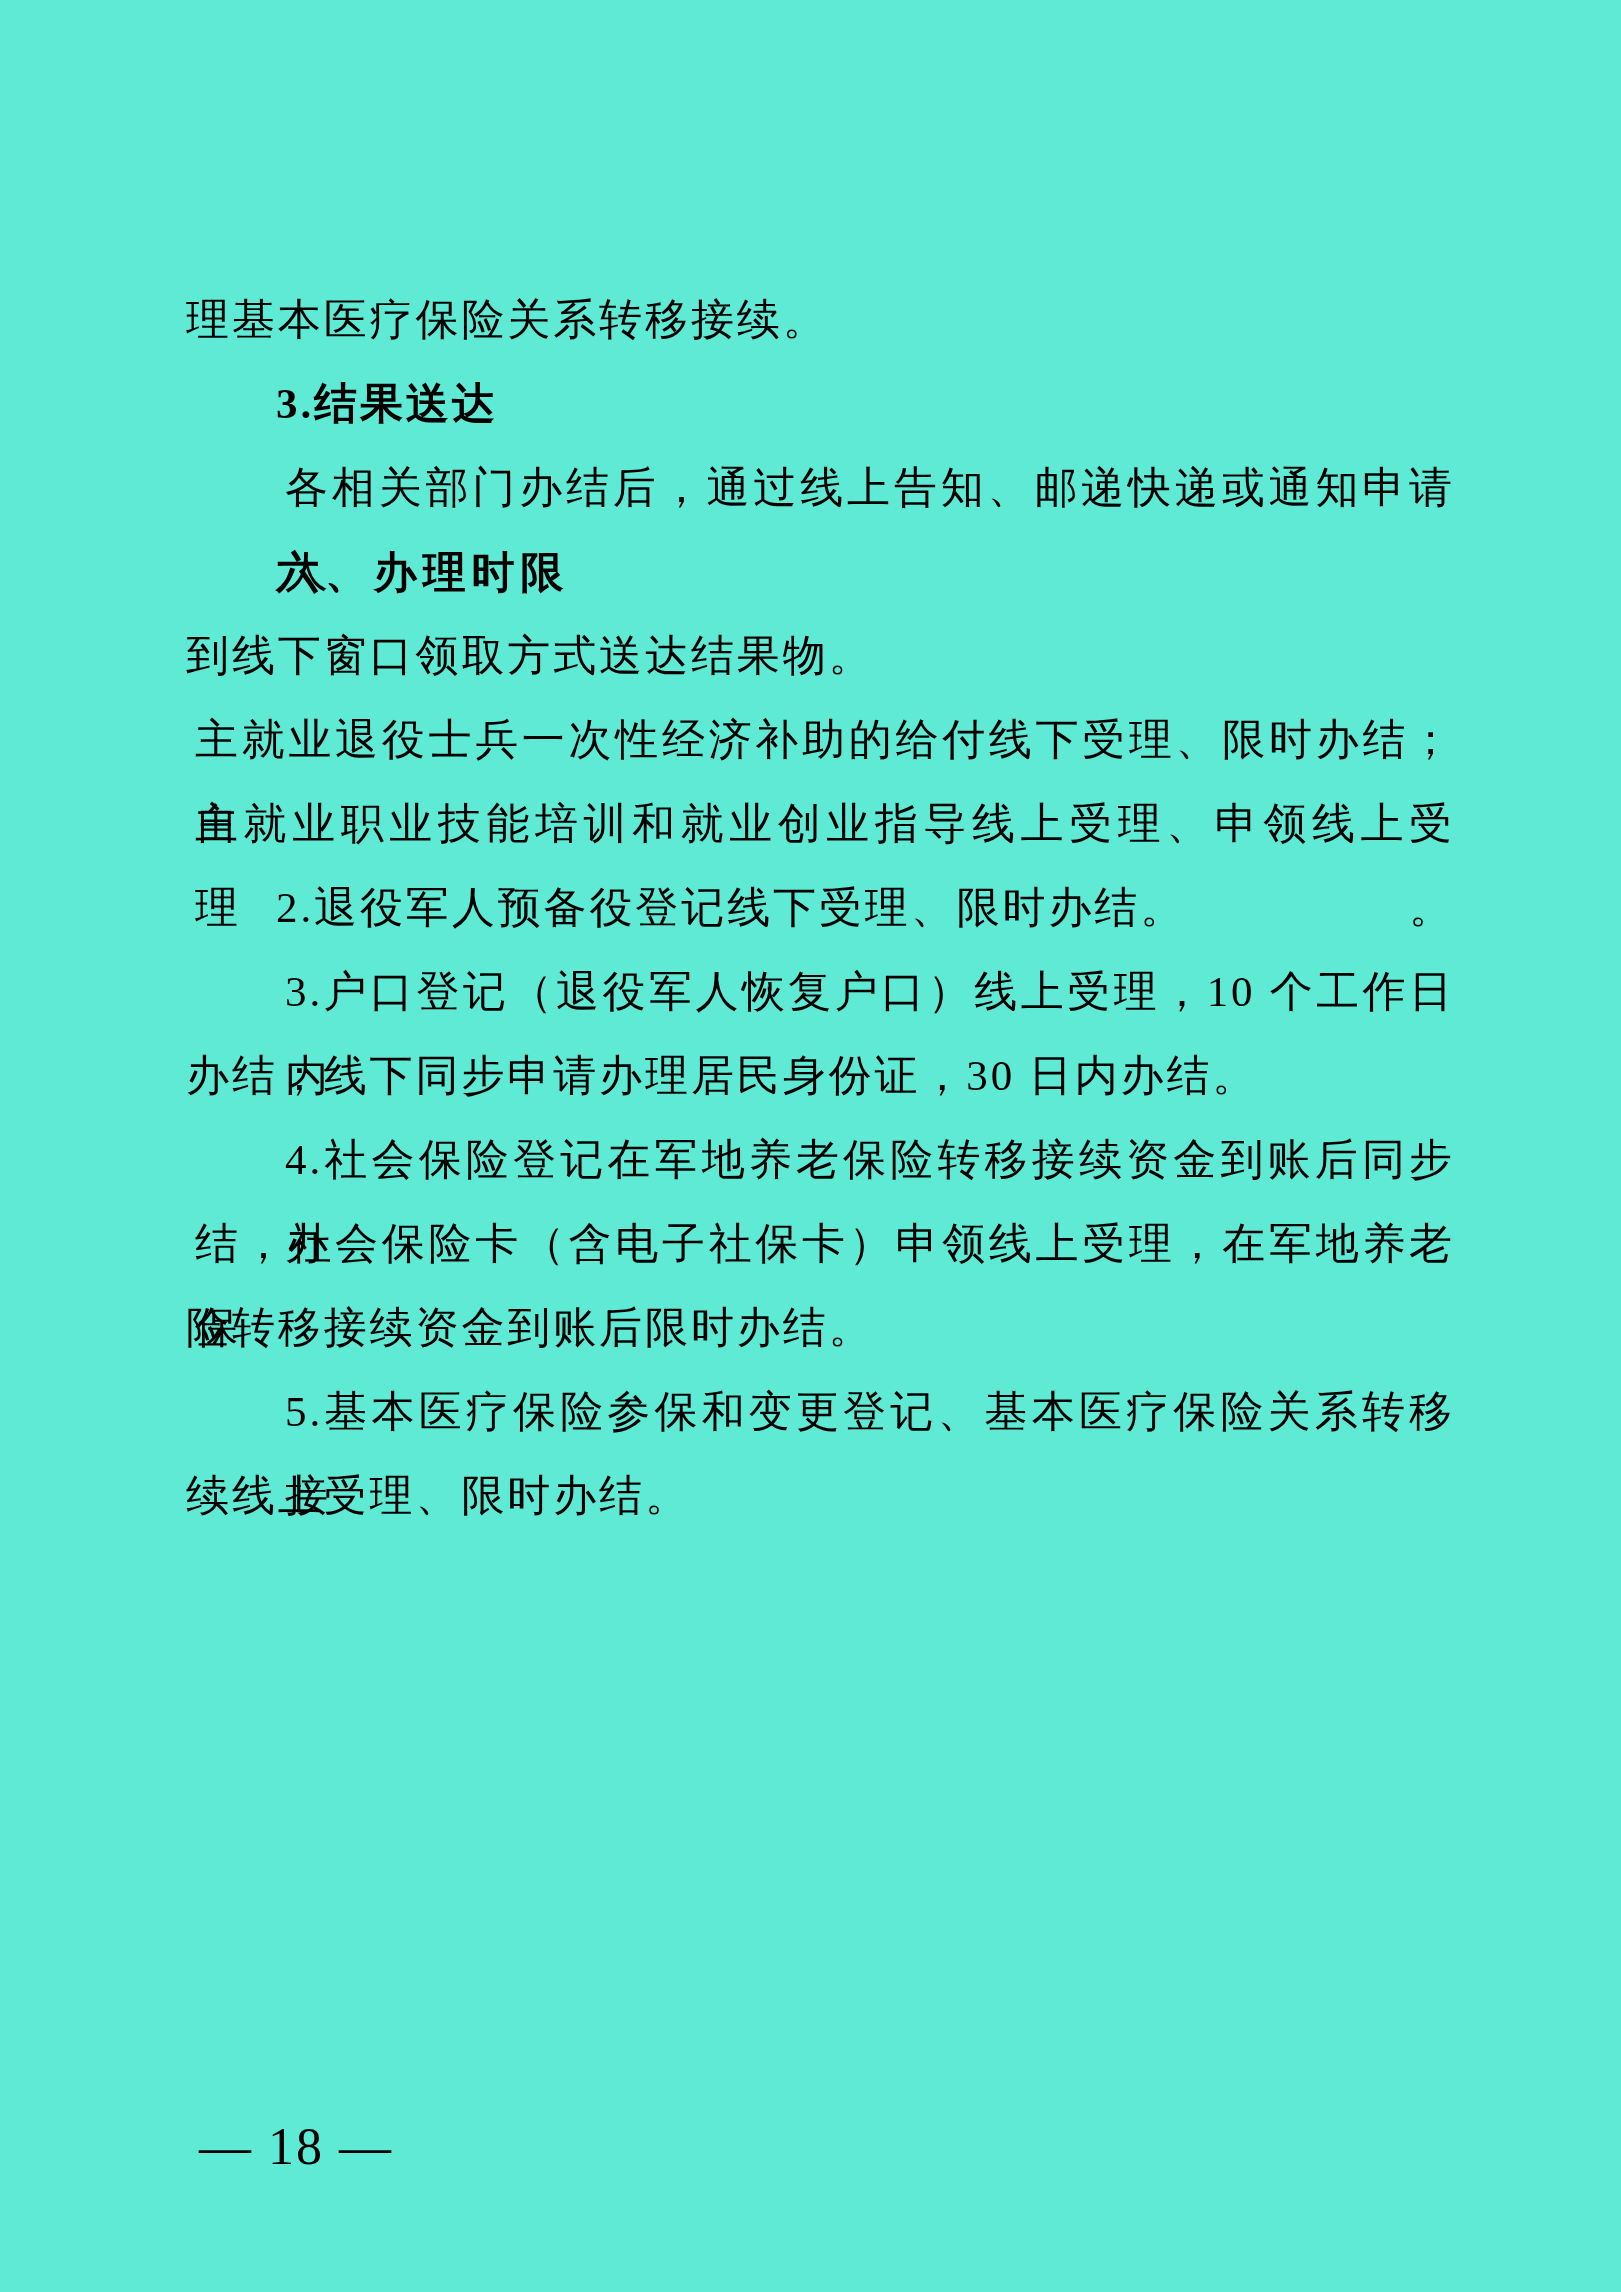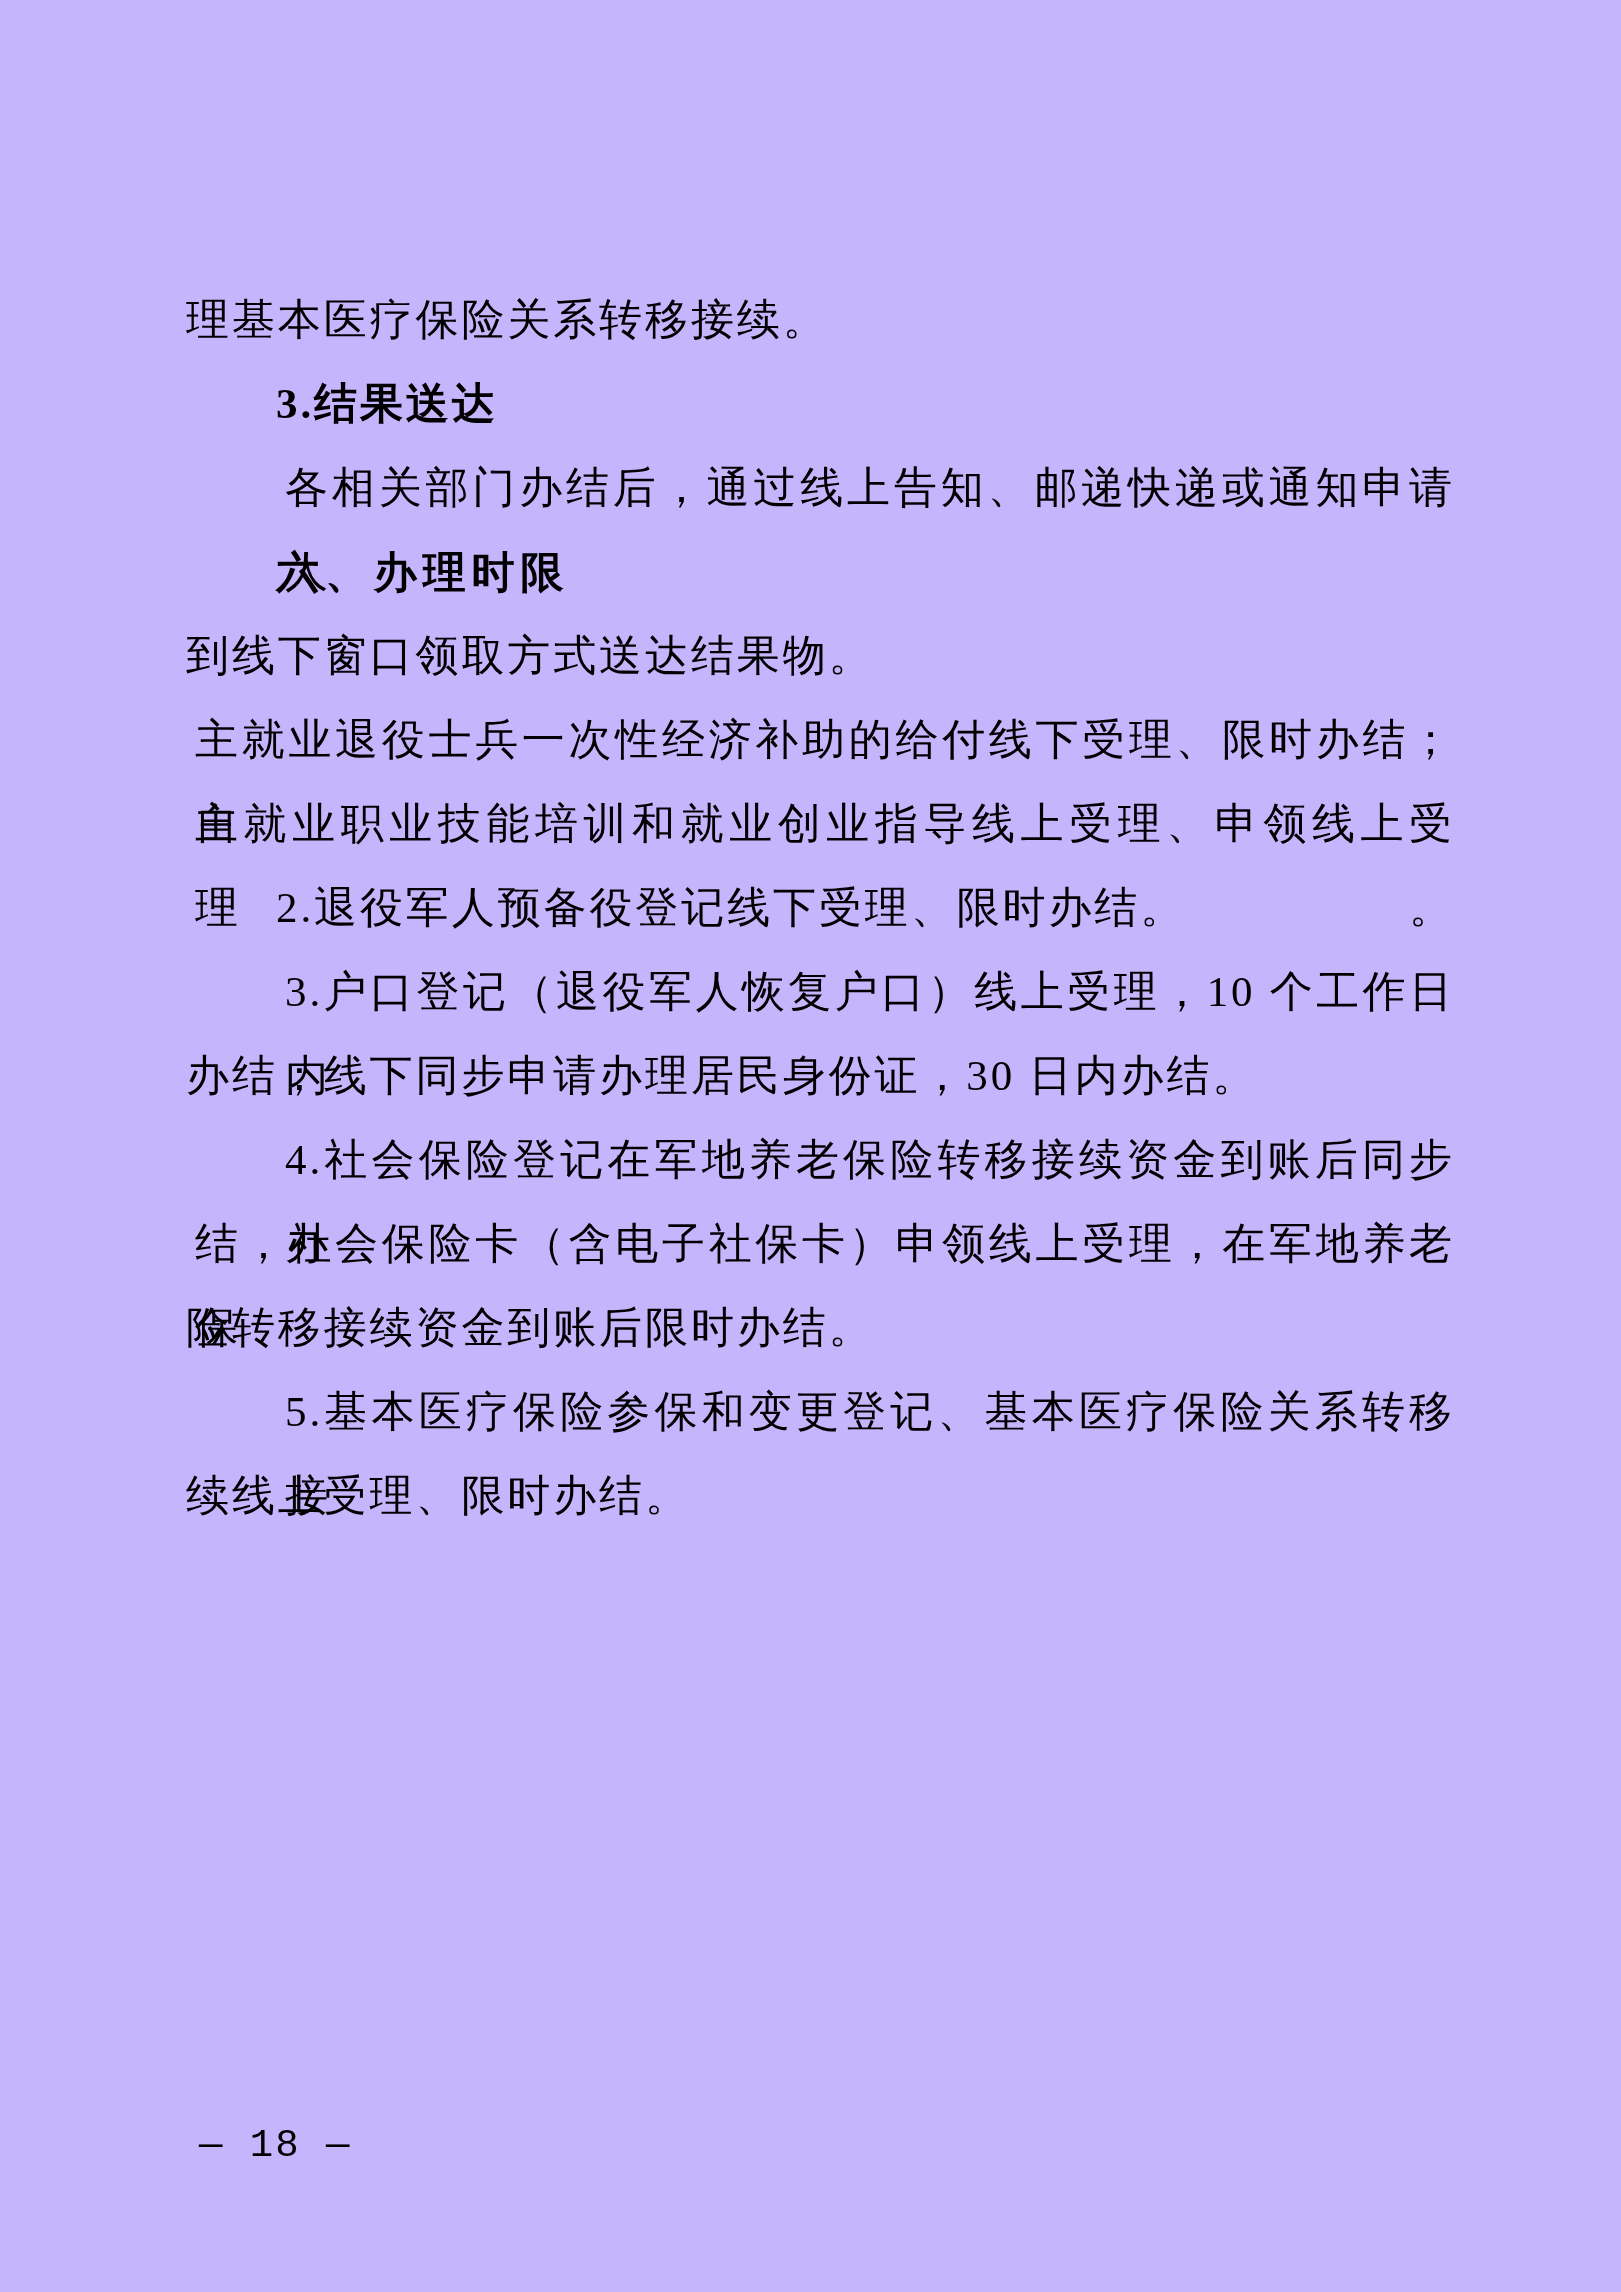--- a/index.html
+++ b/index.html
@@ -4,21 +4,21 @@
 <style>
   html, body {
     margin: 0;
     padding: 0;
     background: #ffffff;
   }
   .page {
     position: relative;
     width: 1621px;
     height: 2293px;
-    background: #c4b5fd;
+    background: #5eead4;
     color: #000000;
     font-family: "Liberation Serif", "DejaVu Serif", serif;
     overflow: hidden;
   }
   .content {
     position: absolute;
     left: 186px;
     top: 278px;
     width: 1260px;
   }
@@ -48,24 +48,24 @@
   }
   .section-heading {
     font-family: "Liberation Sans", "DejaVu Sans", sans-serif;
     font-weight: 700;
     letter-spacing: 5.9px;
   }
   .page-footer {
     position: absolute;
     left: 199px;
     top: 2117px;
-    font-size: 39px;
+    font-size: 52px;
     line-height: 59px;
     letter-spacing: 2px;
-    font-family: Liberation Mono, monospace;
+    font-family: Liberation Serif, serif;
   }
 </style>
 </head>
 <body>
 
 <div class="page">
   <div class="content">
     <div class="line">理基本医疗保险关系转移接续。</div>
     <div class="line indent sub-heading">3.结果送达</div>
     <div class="line indent justify">各相关部门办结后，通过线上告知、邮递快递或通知申请人</div>

